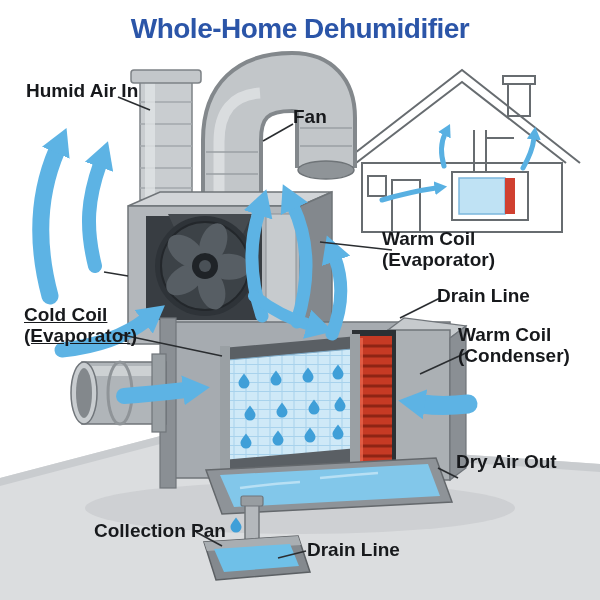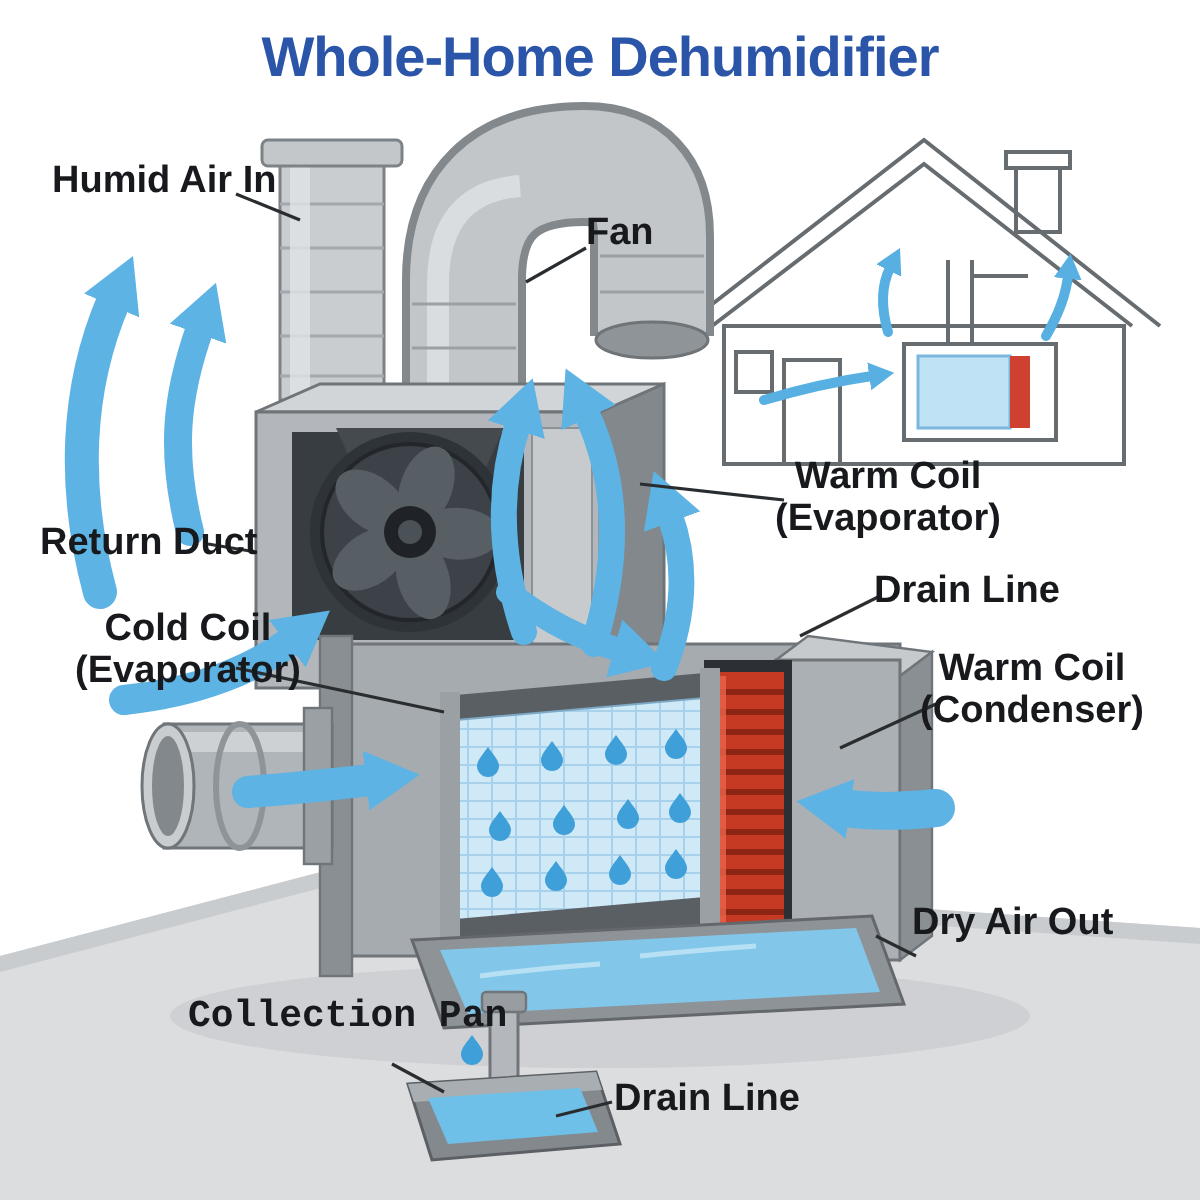--- a/index.html
+++ b/index.html
@@ -9,21 +9,21 @@
   }
   .stage svg{position:absolute;left:0;top:0;}
   .title{
     position:absolute;top:13px;left:0;width:100%;text-align:center;
     font-size:28px;font-weight:bold;color:#2b55a8;letter-spacing:-0.5px;
   }
   .lbl{
     position:absolute;font-weight:bold;font-size:19px;color:#17191c;
     white-space:pre-line;line-height:1.12;
   }
-  .lbl.center{text-align:center;}
+  .lbl.center{}
 </style>
 </head>
 <body>
 
 <div class="stage">
 
 <svg width="600" height="600" viewBox="0 0 600 600">
   <defs>
     <marker id="ah" viewBox="0 0 10 10" refX="1" refY="5" markerWidth="30" markerHeight="30" orient="auto" markerUnits="userSpaceOnUse">
       <path d="M0,0 L9,5 L0,10 Z" fill="#5db3e4"></path>
@@ -178,25 +178,24 @@
     <line x1="458" y1="478" x2="438" y2="468"></line>
     <line x1="196" y1="532" x2="222" y2="546"></line>
     <line x1="306" y1="551" x2="278" y2="558"></line>
   </g>
 </svg>
 
 <div class="title">Whole-Home Dehumidifier</div>
 
 <div class="lbl" style="left:26px;top:80px;">Humid Air In</div>
 <div class="lbl" style="left:293px;top:106px;text-align:center;">Fan</div>
-<div class="lbl" style="left:20px;top:261px;">Return Duct</div>
 <div class="lbl center" style="left:382px;top:228px;width:124px;">Warm Coil
 (Evaporator)</div>
 <div class="lbl" style="left:437px;top:285px;">Drain Line</div>
-<div class="lbl center" style="left:36px;top:304px;width:116px;">Cold Coil
+<div class="lbl center" style="left:24px;top:304px;width:116px;text-decoration:underline;">Cold Coil
 (Evaporator)</div>
 <div class="lbl center" style="left:458px;top:324px;width:116px;">Warm Coil
 (Condenser)</div>
 <div class="lbl" style="left:456px;top:451px;">Dry Air Out</div>
-<div class="lbl" style="left:94px;top:498px;font-family:Liberation Mono, monospace;">Collection Pan</div>
+<div class="lbl" style="left:94px;top:520px;">Collection Pan</div>
 <div class="lbl" style="left:307px;top:539px;">Drain Line</div>
 
 </div>
 
 </body></html>

